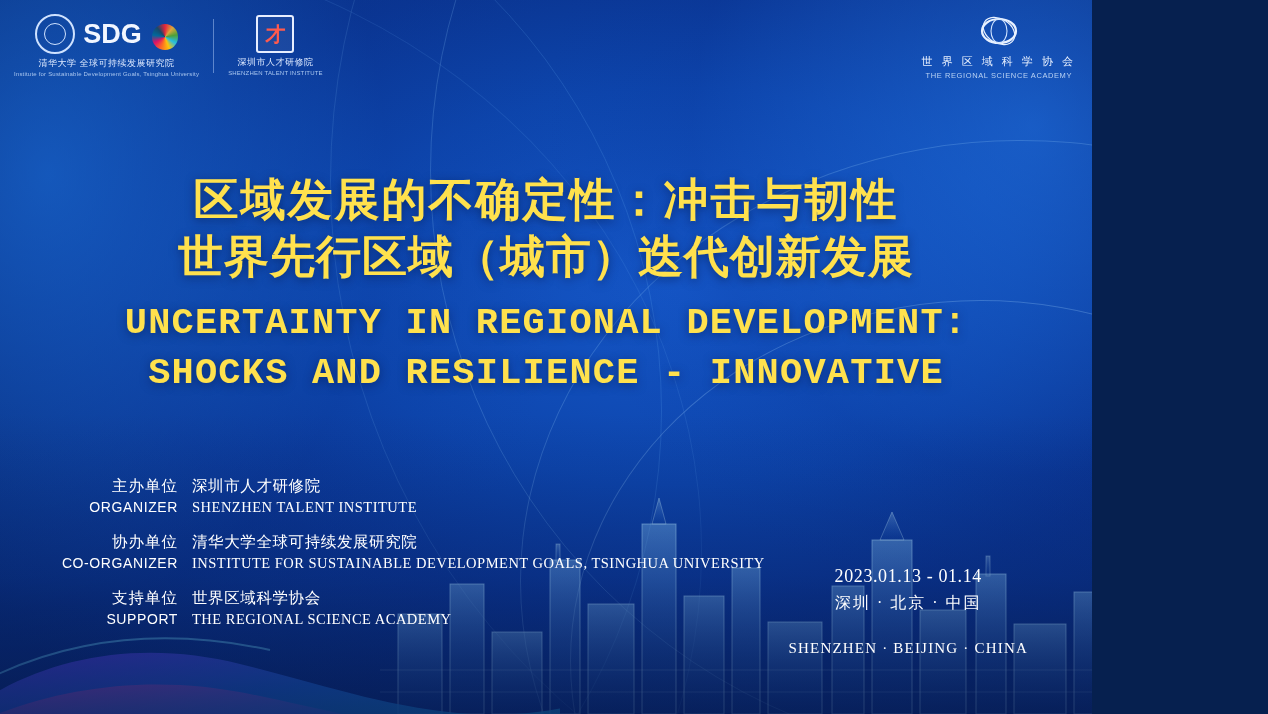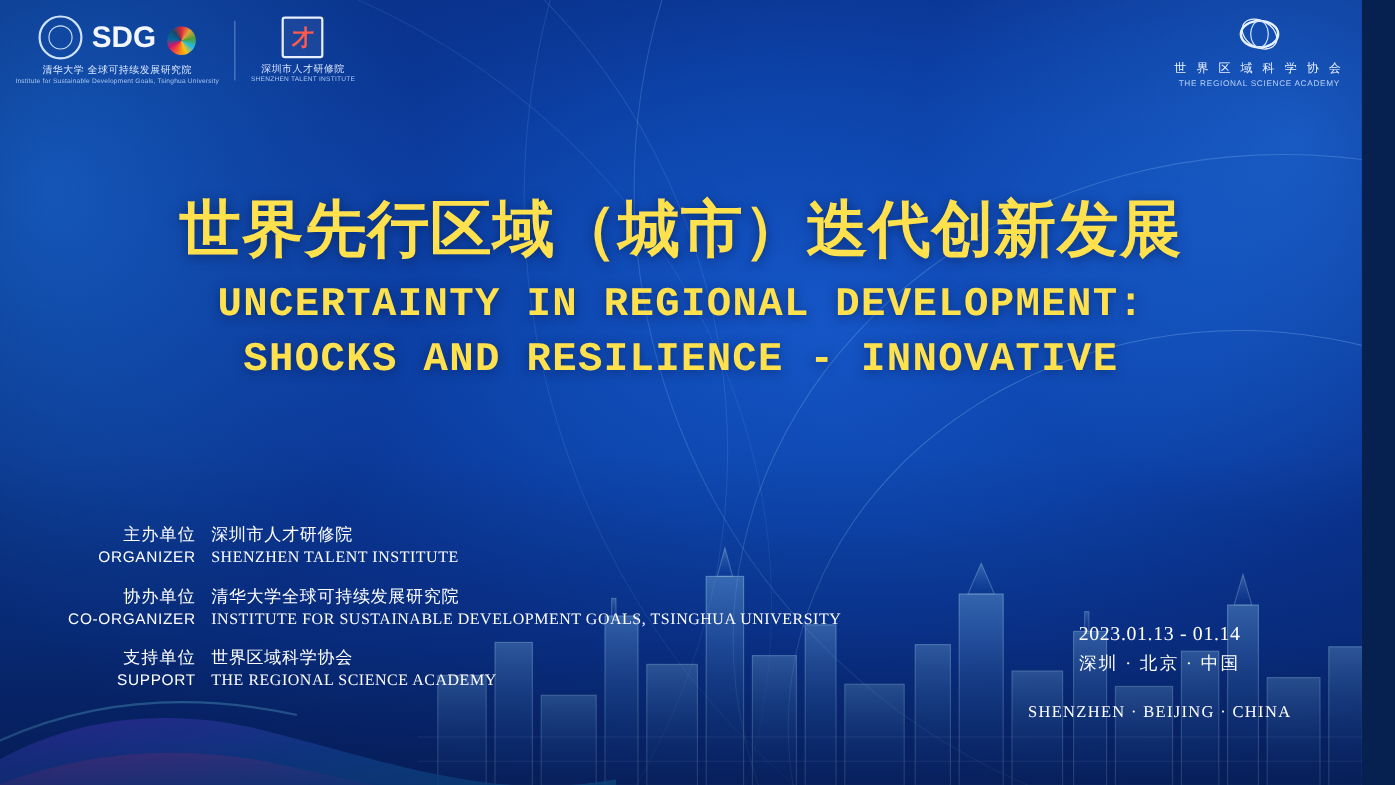--- a/index.html
+++ b/index.html
@@ -2,21 +2,21 @@
 <html><head>
 <meta charset="utf-8">
 <style>
   html, body {
     margin: 0;
     padding: 0;
     background: #06204f;
   }
   .stage {
     position: relative;
-    width: 1238px;
+    width: 1092px;
     height: 714px;
     overflow: hidden;
     font-family: "Liberation Serif", serif;
     background:
       radial-gradient(ellipse 900px 520px at 62% 40%, #1557c8 0%, #0d45ac 38%, #0a3490 62%, #07276e 100%),
       linear-gradient(135deg, #0a3f9e 0%, #0b44a8 35%, #072a74 100%);
   }
   
   .wash-left {
     position: absolute; left: -180px; top: -120px; width: 760px; height: 980px;
@@ -144,22 +144,22 @@
     position: absolute; left: 0; top: 170px; width: 100%;
     text-align: center;
   }
   .title-cn1 {
     color: #ffe14d; font-size: 45px; font-weight: bold; letter-spacing: 2px;
     font-family: "Liberation Serif", serif;
     text-shadow: 0 2px 10px rgba(0,20,70,0.55);
     line-height: 1.35;
   }
   .title-cn2 {
-    color: #ffe14d; font-size: 56px; font-weight: bold; letter-spacing: 1px;
-    font-family: Liberation Sans, sans-serif;
+    color: #ffe14d; font-size: 45px; font-weight: bold; letter-spacing: 1px;
+    font-family: Liberation Mono, monospace;
     text-shadow: 0 2px 10px rgba(0,20,70,0.55);
     line-height: 1.35;
   }
   .title-en {
     color: #ffe14d; font-size: 37px; font-weight: bold; letter-spacing: 1.2px;
     font-family: Liberation Mono, monospace;
     text-shadow: 0 2px 10px rgba(0,20,70,0.5);
     line-height: 1.36; margin-top: 6px;
   }
 
@@ -299,20 +299,21 @@
         <ellipse cx="21" cy="19" rx="17" ry="12" fill="none" stroke="#e8f1ff" stroke-width="1.2" transform="rotate(32 21 19)"></ellipse>
         <ellipse cx="21" cy="19" rx="8" ry="12" fill="none" stroke="#cfe3ff" stroke-width="1.1"></ellipse>
       </svg>
       <div class="rsa-cn">世 界 区 域 科 学 协 会</div>
       <div class="rsa-en">THE REGIONAL SCIENCE ACADEMY</div>
     </div>
 
   </div>
 
   <div class="titles">
+    <div class="title-cn1">区域发展的不确定性：冲击与韧性</div>
     <div class="title-cn2">世界先行区域（城市）迭代创新发展</div>
     <div class="title-en">UNCERTAINTY IN REGIONAL DEVELOPMENT:</div>
     <div class="title-en" style="margin-top:0">SHOCKS AND RESILIENCE - INNOVATIVE</div>
   </div>
 
   <div class="credits">
 
     <div class="credit-group">
       <div class="credit-row">
         <div class="credit-label"><span class="cn">主办单位</span></div>

